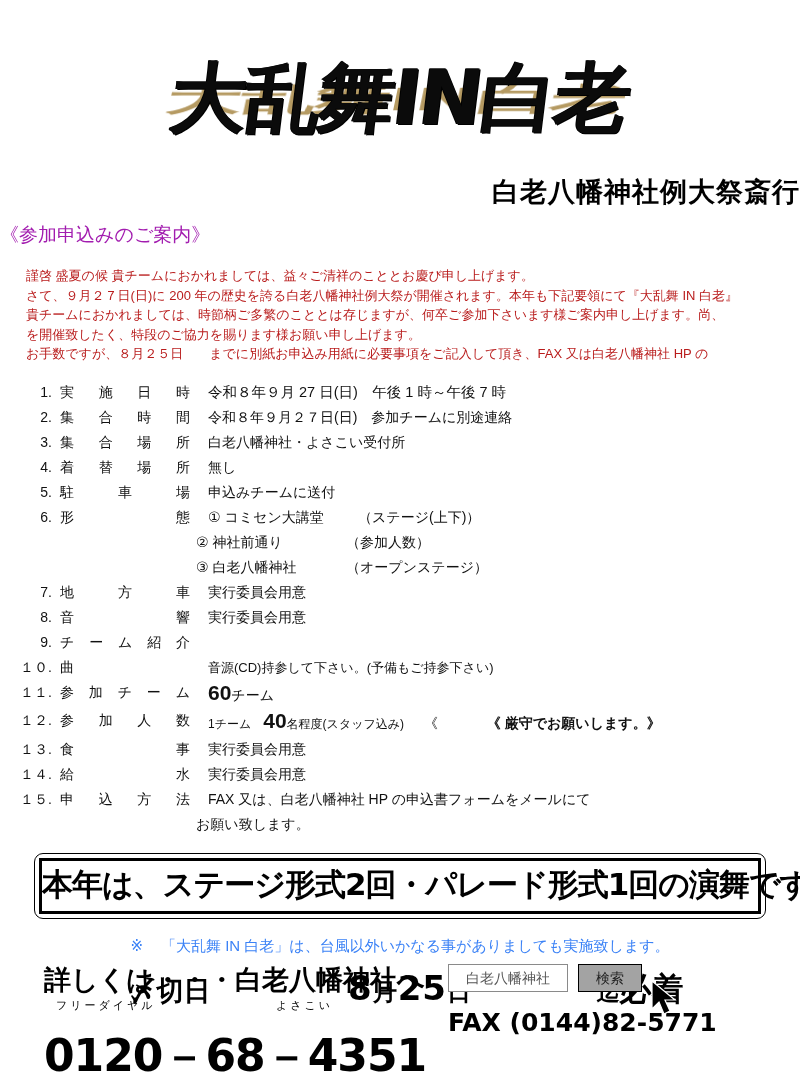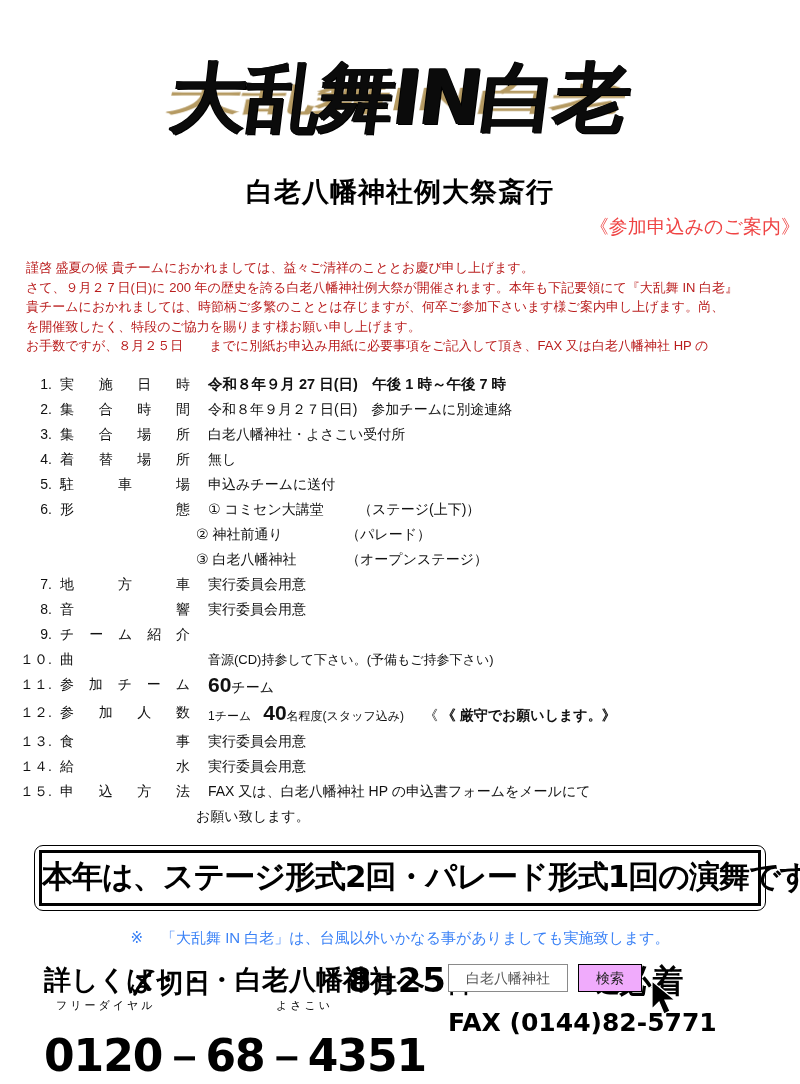--- a/index.html
+++ b/index.html
@@ -37,33 +37,33 @@
     filter:blur(.2px);
   }
   .logo-main{
     top:0;
     color:#0b0b0b;
     transform:skewX(-7deg);
     text-shadow:1px 1px 0 #000,-1px 0 0 #000;
   }
 
   .subtitle{
-    text-align:center;
+    text-align:right;
     font-size:27px;
     font-weight:bold;
     letter-spacing:1px;
     margin-top:8px;
     font-family:"DejaVu Sans","Liberation Sans",sans-serif;
   }
   .subtitle2{
-    text-align:right;
+    text-align:left;
     font-size:19px;
-    margin-top:4px;
+    margin-top:12px;
     letter-spacing:0px;
-    color:#ef4444;
+    color:#a21caf;
   }
 
   
   .intro{
     margin:18px 26px 0 26px;
     font-size:13px;
     line-height:19.5px;
     letter-spacing:0px;
     color:#b91c1c;
   }
@@ -96,24 +96,24 @@
     text-align:justify;
     text-align-last:justify;
     font-size:14px;
     padding-right:4px;
   }
   .value{
     flex:1;
     font-size:14px;
     padding-left:14px;
   }
-  .value.bold{font-weight:bold;font-size:14.5px;}
+  .value.bold{font-weight:normal;font-size:14.5px;}
   .value .kbig{font-size:21px;font-weight:bold;}
   .value .small{font-size:12px;}
-  .value .underline{text-decoration:underline;font-weight:bold;}
+  .value .underline{text-decoration:underline;font-weight:bold;margin-left:45px;}
   .subrow{
     display:flex;
     line-height:25px;
     min-height:25px;
   }
   .subrow .pad{width:182px;flex:none;}
   .subrow .sv{padding-left:14px;font-size:14px;display:flex;}
   .subrow .sv .t1{width:150px;flex:none;}
 
   
@@ -220,21 +220,21 @@
   }
   .search-btn{
     margin-left:10px;
     width:62px;
     height:26px;
     line-height:26px;
     border:1.5px solid #000;
     font-size:14px;
     color:#222;
     text-align:center;
-    background:#f0abfc;
+    background:#a3a3a3;
   }
   .cursor{
     position:absolute;
     left:200px;
     top:15px;
     width:40px;height:40px;
   }
   .fax{
     margin-top:16px;
     font-size:25px;
@@ -300,21 +300,21 @@
     <div class="label">形態</div>
     <div class="value">
       <span style="display:inline-block;width:150px">① コミセン大講堂</span><span>（ステージ(上下)）</span>
     </div>
   </div>
 
   <div class="subrow">
     <div class="pad"></div>
     <div class="sv">
       <span class="t1">② 神社前通り</span>
-        <span>（パレード）</span>
+        <span>（参加人数）</span>
     </div>
   </div>
 
   <div class="subrow">
     <div class="pad"></div>
     <div class="sv">
       <span class="t1">③ 白老八幡神社</span>
         <span>（オープンステージ）</span>
     </div>
   </div>

